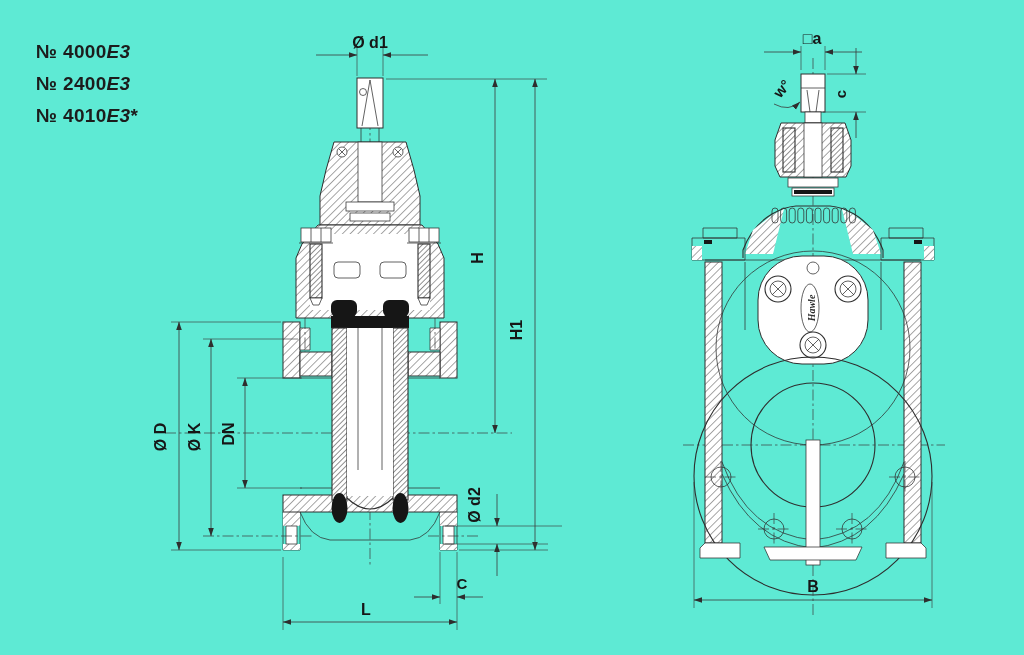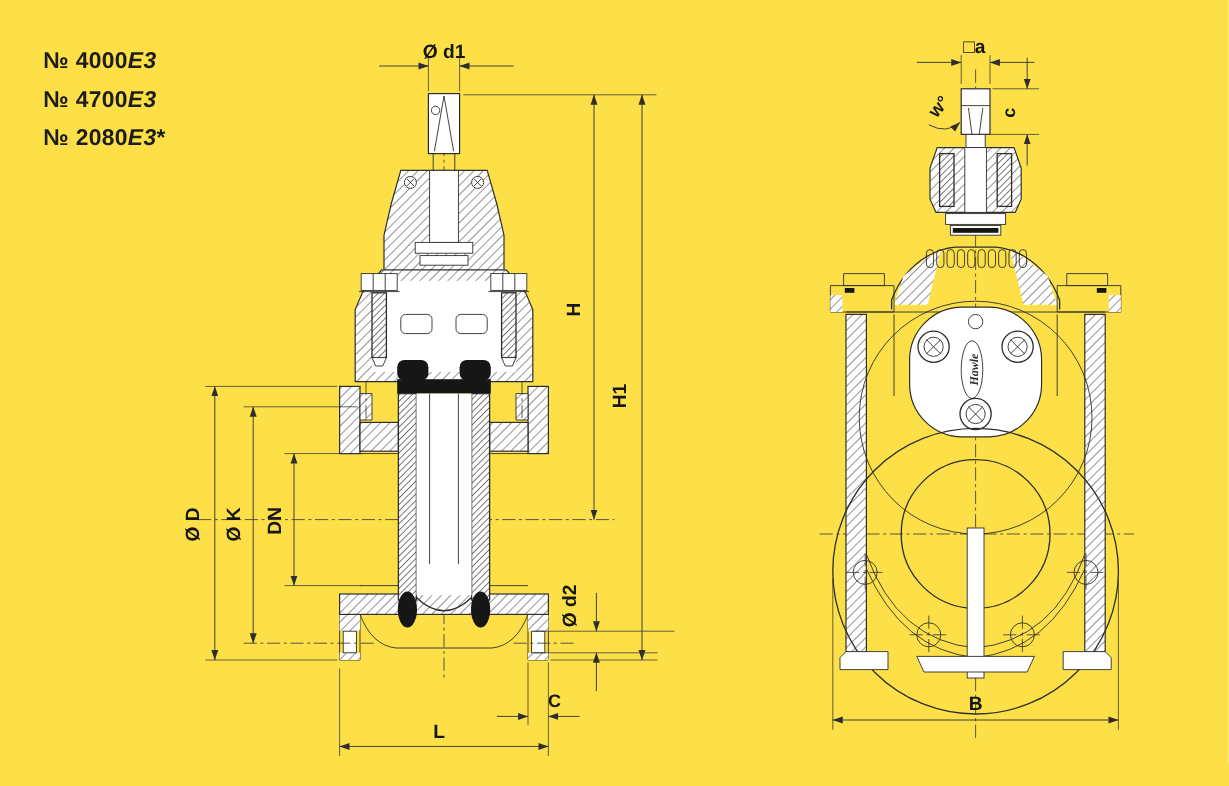--- a/index.html
+++ b/index.html
@@ -1,16 +1,16 @@
 <!DOCTYPE html>
 <html><head>
 <meta charset="utf-8">
 <style>
   html,body{margin:0;padding:0;background:#fff;}
-  .stage{position:relative;width:1024px;height:655px;background:#fde047;overflow:hidden;
+  .stage{position:relative;width:1024px;height:655px;background:#5eead4;overflow:hidden;
          font-family:"Liberation Sans","DejaVu Sans",sans-serif;}
   .models{position:absolute;left:36px;top:36px;line-height:32px;font-size:19px;
           font-weight:bold;color:#1c1c1c;letter-spacing:0.3px;}
   .models .code{font-style:italic;}
   svg{position:absolute;left:0;top:0;}
   .ol  {fill:none;stroke:#2e2e2e;stroke-width:1.1;stroke-linejoin:round;}
   .ol2 {fill:none;stroke:#2e2e2e;stroke-width:0.75;stroke-linejoin:round;}
   .wht {fill:#ffffff;stroke:#2e2e2e;stroke-width:1;}
   .wht2{fill:#ffffff;stroke:#2e2e2e;stroke-width:0.75;}
   .blk {fill:#161616;stroke:none;}
@@ -24,22 +24,22 @@
   .dimS{font:600 15px "Liberation Sans","DejaVu Sans",sans-serif;fill:#161616;}
   .logo{font:italic 600 10px "Liberation Serif","DejaVu Serif",serif;fill:#2e2e2e;}
 </style>
 </head>
 <body>
 
 <div class="stage">
 
   <div class="models">
     <div><span>№ 4000</span><span class="code">E3</span><span></span></div>
-    <div><span>№ 4700</span><span class="code">E3</span><span></span></div>
-    <div><span>№ 2080</span><span class="code">E3</span><span>*</span></div>
+    <div><span>№ 2400</span><span class="code">E3</span><span></span></div>
+    <div><span>№ 4010</span><span class="code">E3</span><span>*</span></div>
   </div>
 
   <svg width="1024" height="655" viewBox="0 0 1024 655">
     <defs>
       <marker id="ar" viewBox="0 0 10 8" refX="9.4" refY="4" markerWidth="11" markerHeight="9" orient="auto-start-reverse">
           <path d="M0,0.7 L9.6,4 L0,7.3 Z" fill="#2e2e2e"></path>
         </marker>
       <pattern id="hA" width="5.5" height="5.5" patternUnits="userSpaceOnUse" patternTransform="rotate(45)">
         <rect width="5.5" height="5.5" fill="#ffffff"></rect>
         <line x1="0" y1="0" x2="0" y2="5.5" stroke="#3a3a3a" stroke-width="0.9"></line>

